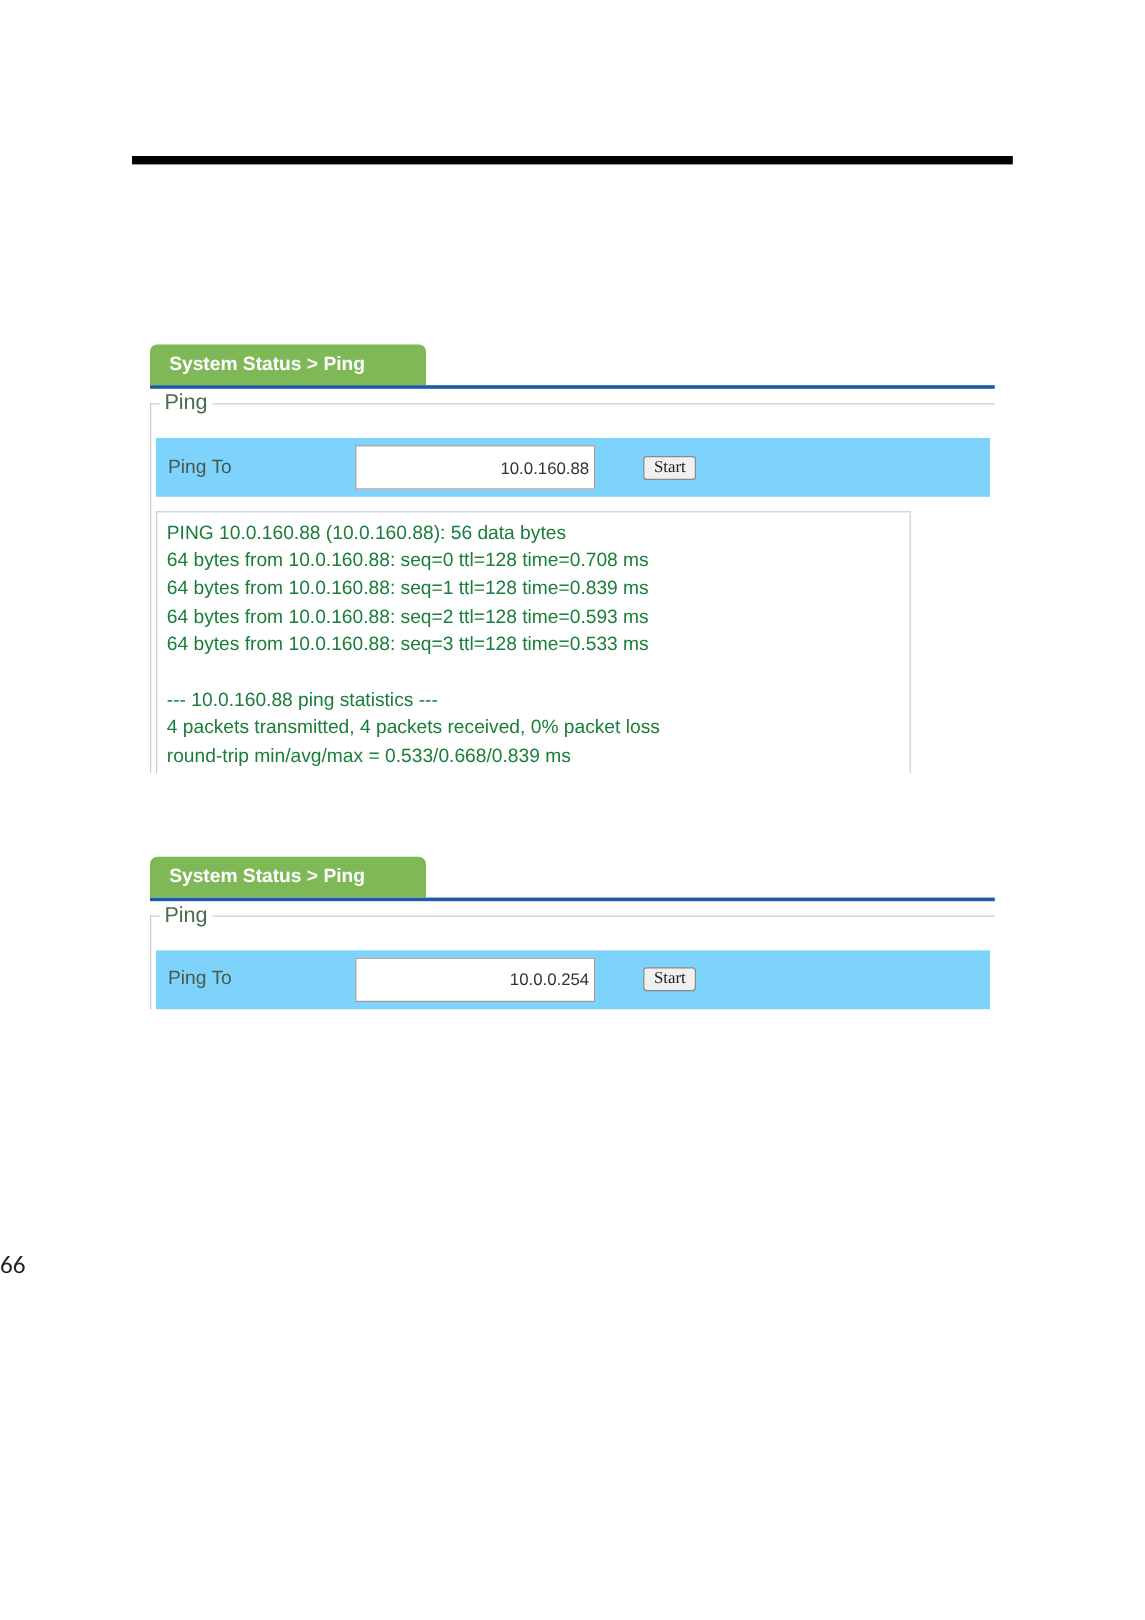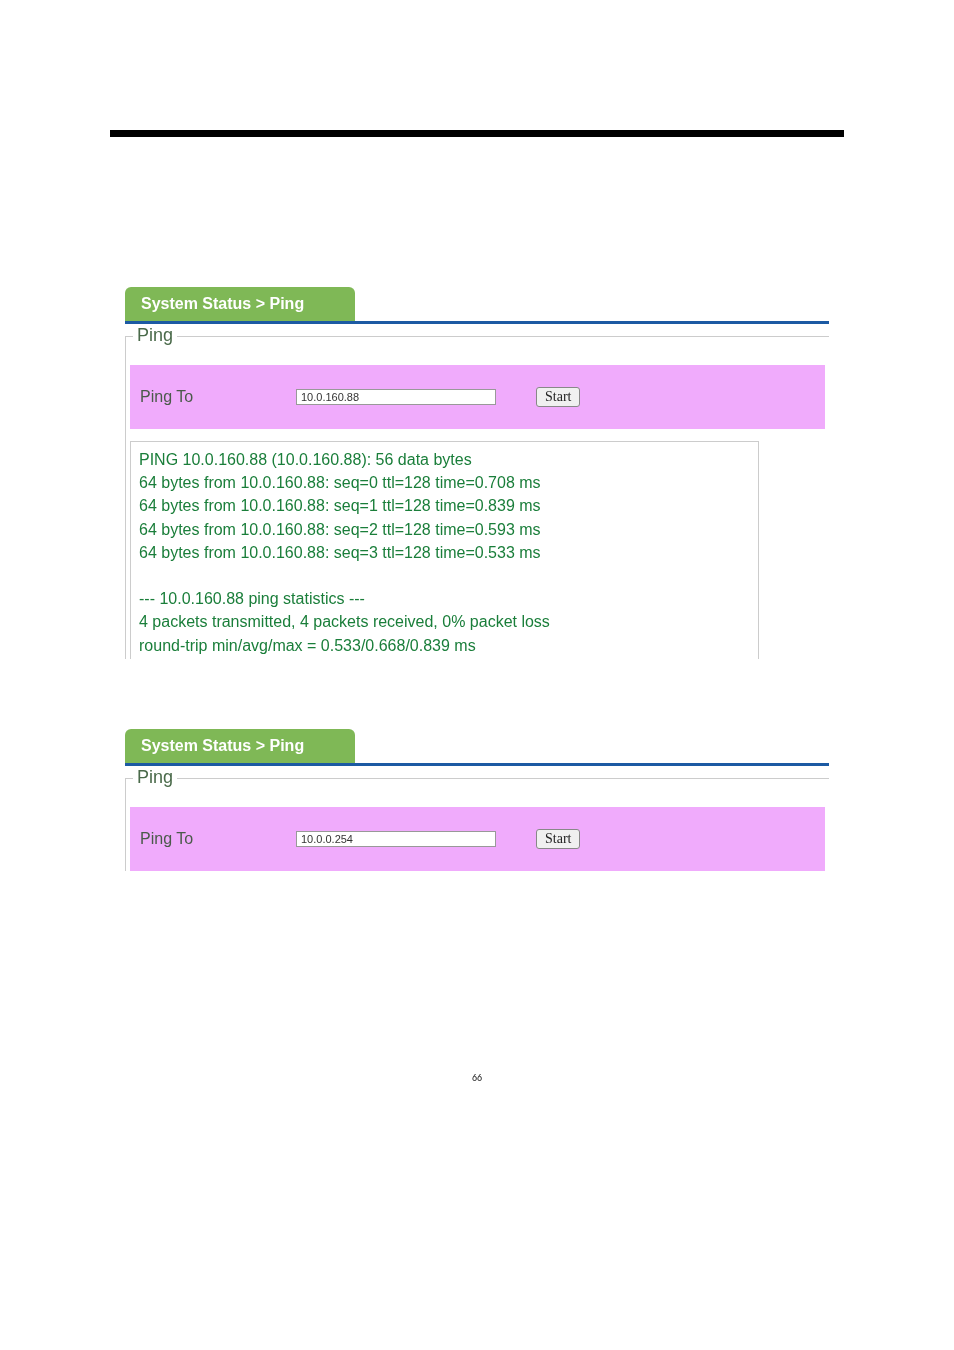--- a/index.html
+++ b/index.html
@@ -54,39 +54,40 @@
       border-top: 1px solid #ccc;
       border-left: 1px solid #ccc;
       border-right: none;
       border-bottom: none;
       margin: 0;
       padding-top: 18px;
     }
     .form-row {
       display: flex;
       align-items: center;
-      background: #f0abfc;
-      padding: 22px 6px;
+      background: #7dd3fc;
+      padding: 6px 6px;
       margin: 10px 4px 12px 4px;
     }
     .form-label {
       color: #4a5a4a;
       font-size: 16px;
       width: 160px;
       padding-left: 4px;
     }
     .text-input {
       background: #fff;
       border: 1px solid #999;
       padding: 2px 4px;
-      font-size: 11px;
+      font-size: 14px;
       width: 200px;
-      height: 16px;
+      height: 37px;
       color: #333;
       font-family: Arial, sans-serif;
+      text-align: right;
     }
     .start-button {
       margin-left: 40px;
       padding: 1px 8px;
       font-size: 14px;
       background: #f0f0f0;
       border: 1px solid #888;
       border-radius: 3px;
       color: #222;
       font-family: "Times New Roman", serif;
@@ -99,22 +100,21 @@
       border-bottom: none;
       margin: 0 70px 0 4px;
       padding: 6px 8px 2px 8px;
       font-family: Liberation Sans, sans-serif;
       font-size: 16px;
       color: #1a7e3a;
       white-space: pre-wrap;
       line-height: 1.45;
     }
     .page-number {
-      text-align: center;
-      font-size: 10px;
+      font-size: 21px;
       margin-top: 200px;
       color: #222;
       font-family: Calibri, Arial, sans-serif;
     }
   </style>
 </head>
 <body>
 
 <div class="top-divider"></div>
 

